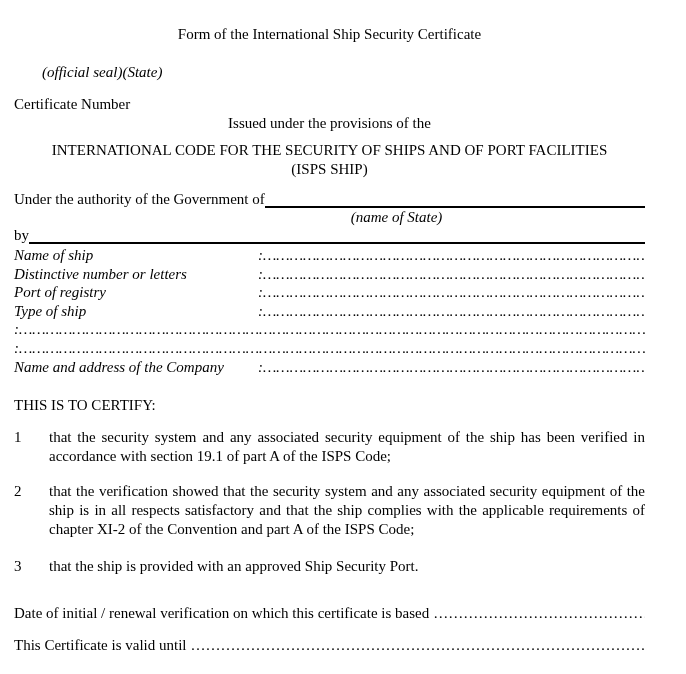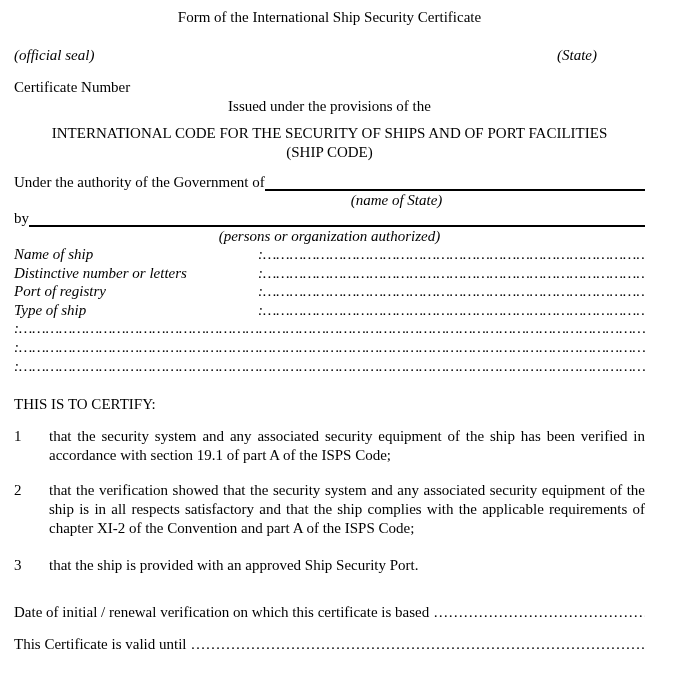--- a/index.html
+++ b/index.html
@@ -5,38 +5,39 @@
   html, body {
     margin: 0;
     padding: 0;
     background: #ffffff;
   }
   .doc {
     position: relative;
     width: 686px;
     height: 674px;
     box-sizing: border-box;
-    padding: 8px 41px 0 14px;
+    padding: 25px 41px 0 14px;
     background: #ffffff;
     color: #000000;
     font-family: "Liberation Serif", "DejaVu Serif", serif;
     font-size: 15px;
     line-height: 19px;
     overflow: hidden;
   }
   .center { text-align: center; }
   .bold { font-weight: bold; }
   .italic { font-style: italic; }
 
   .title { margin-top: 9px; letter-spacing: 0.2px; }
 
   .seal-row {
     margin-top: 19px;
     display: flex;
-    justify-content: space-between;
+    justify-content: flex-start;
+    margin-left: 28px;
   }
   .seal-row .state { margin-right: 48px; }
 
   .cert-number { margin-top: 13px; }
   .issued-under { margin-top: 0; }
 
   .code-block { margin-top: 8px; }
 
   .blank-row {
     display: flex;
@@ -113,36 +114,35 @@
     <span class="italic">(official seal)</span>
     <span class="italic state">(State)</span>
   </div>
 
   <div class="cert-number">Certificate Number</div>
 
   <div class="center issued-under">Issued under the provisions of the</div>
 
   <div class="code-block">
     <div class="center">INTERNATIONAL CODE FOR THE SECURITY OF SHIPS AND OF PORT FACILITIES</div>
-    <div class="center">(SHIP CODE)</div>
+    <div class="center">(ISPS SHIP)</div>
   </div>
 
   <div class="blank-row authority-row">
     <span>Under the authority of the Government of</span>
     <span class="blank"></span>
   </div>
 
   <div class="caption name-state-caption">(name of State)</div>
 
   <div class="blank-row by-row">
     <span>by</span>
     <span class="blank"></span>
   </div>
 
-  <div class="caption center">(persons or organization authorized)</div>
 
   <div class="fields">
     <div class="field-row">
       <span class="field-label">Name of ship</span>
         <span>:</span>
         <span class="leader">…………………………………………………………………………………………………………………………………………………………………………………………</span>
     </div>
     <div class="field-row">
       <span class="field-label">Distinctive number or letters</span>
         <span>:</span>
@@ -160,20 +160,21 @@
     </div>
     <div class="field-row">
         <span>:</span>
         <span class="leader">…………………………………………………………………………………………………………………………………………………………………………………………</span>
     </div>
     <div class="field-row">
         <span>:</span>
         <span class="leader">…………………………………………………………………………………………………………………………………………………………………………………………</span>
     </div>
     <div class="field-row">
+      <span class="field-label">Name and address of the Company</span>
         <span>:</span>
         <span class="leader">…………………………………………………………………………………………………………………………………………………………………………………………</span>
     </div>
   </div>
 
   <div class="certify-heading">THIS IS TO CERTIFY:</div>
 
   <div class="item item-1">
     <span class="item-num">1</span>
     <span class="item-text">that the security system and any associated security equipment of the ship has been verified in accordance with section 19.1 of part A of the ISPS Code;</span>

